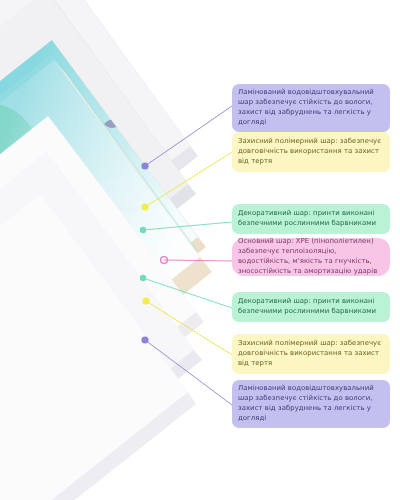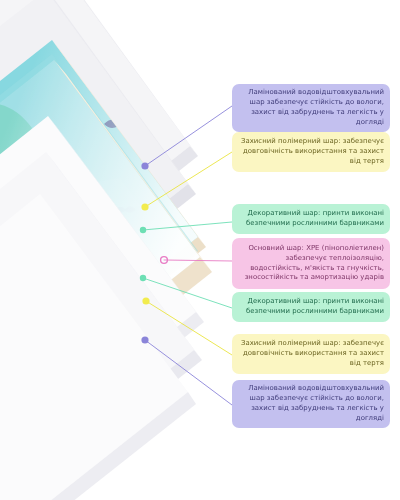--- a/index.html
+++ b/index.html
@@ -11,21 +11,21 @@
     position:relative;
   }
   #stage{position:absolute;inset:0;width:400px;height:500px;}
   #art{position:absolute;left:0;top:0;width:400px;height:500px;}
 
   .callouts{position:absolute;left:0;top:0;width:400px;height:500px;}
   .callout{
     position:absolute;
     box-sizing:border-box;
     border-radius:7px;
-    text-align:right;
+    text-align:left;
     font-size:6.9px;
     line-height:1.42;
     letter-spacing:0.05px;
     padding:5px 6px;
     display:flex;
     align-items:center;
     justify-content:center;
   }
   .callout span{display:block;width:100%;}
 </style>
@@ -149,21 +149,21 @@
   <div class="callouts">
     <div class="callout" style="left: 232px; top: 84px; width: 158px; height: 48px; background: rgb(195, 192, 239); color: rgb(62, 58, 120);">
       <span>Ламінований водовідштовхувальний шар забезпечує стійкість до вологи, захист від забруднень та легкість у догляді</span>
     </div>
     <div class="callout" style="left: 232px; top: 132px; width: 158px; height: 40px; background: rgb(251, 246, 194); color: rgb(106, 99, 32);">
       <span>Захисний полімерний шар: забезпечує довговічність використання та захист від тертя</span>
     </div>
     <div class="callout" style="left: 232px; top: 204px; width: 158px; height: 30px; background: rgb(185, 242, 213); color: rgb(31, 106, 75);">
       <span>Декоративний шар: принти виконані безпечними рослинними барвниками</span>
     </div>
-    <div class="callout" style="left: 232px; top: 238px; width: 158px; height: 51px; background: rgb(247, 197, 230); color: rgb(125, 52, 102);">
+    <div class="callout" style="left: 232px; top: 238px; width: 158px; height: 38px; background: rgb(247, 197, 230); color: rgb(125, 52, 102); border-radius: 12px;">
       <span>Основний шар: XPE (пінополіетилен) забезпечує теплоізоляцію, водостійкість, м'якість та гнучкість, зносостійкість та амортизацію ударів</span>
     </div>
     <div class="callout" style="left: 232px; top: 292px; width: 158px; height: 30px; background: rgb(185, 242, 213); color: rgb(31, 106, 75);">
       <span>Декоративний шар: принти виконані безпечними рослинними барвниками</span>
     </div>
     <div class="callout" style="left: 232px; top: 334px; width: 158px; height: 40px; background: rgb(251, 246, 194); color: rgb(106, 99, 32);">
       <span>Захисний полімерний шар: забезпечує довговічність використання та захист від тертя</span>
     </div>
     <div class="callout" style="left: 232px; top: 380px; width: 158px; height: 48px; background: rgb(195, 192, 239); color: rgb(62, 58, 120);">
       <span>Ламінований водовідштовхувальний шар забезпечує стійкість до вологи, захист від забруднень та легкість у догляді</span>

